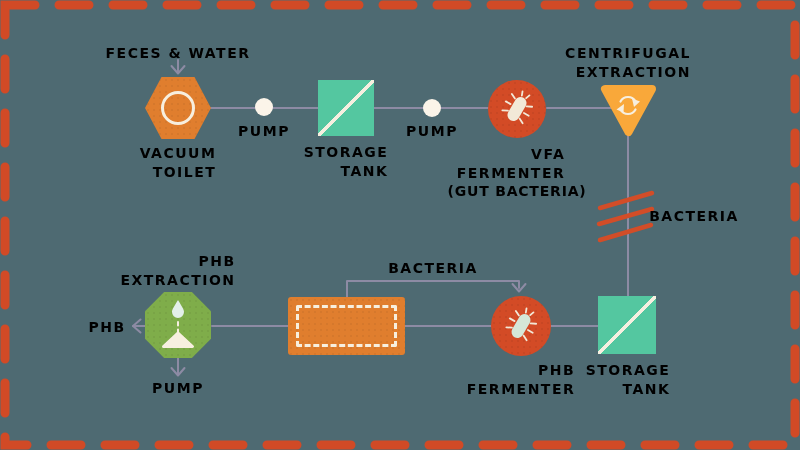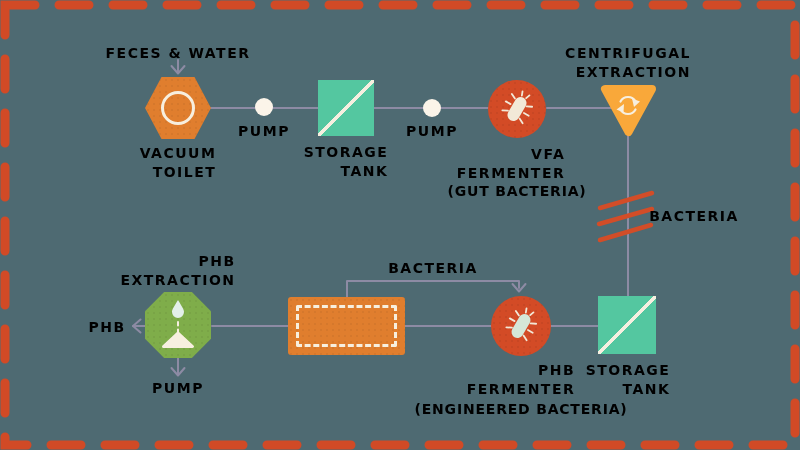--- a/index.html
+++ b/index.html
@@ -162,20 +162,19 @@
   <div class="lbl" style="left:511px;top:145px">VFA
 FERMENTER</div>
   <div class="lbl sub" style="left:517px;top:185px">(GUT BACTERIA)</div>
   <div class="lbl" style="left:628px;top:44px">CENTRIFUGAL
 EXTRACTION</div>
   <div class="lbl" style="left:694px;top:207px">BACTERIA</div>
   <div class="lbl" style="left:628px;top:361px">STORAGE
 TANK</div>
   <div class="lbl" style="left:521px;top:361px">PHB
 FERMENTER</div>
-  <div class="lbl sub" style="left:521px;top:403px">(ENGINEERED BACTERIA)</div>
   <div class="lbl" style="left:433px;top:259px">BACTERIA</div>
   <div class="lbl" style="left:178px;top:252px">PHB
 EXTRACTION</div>
   <div class="lbl" style="left:107px;top:318px">PHB</div>
   <div class="lbl" style="left:178px;top:379px">PUMP</div>
 
 </div>
 
 </body></html>

